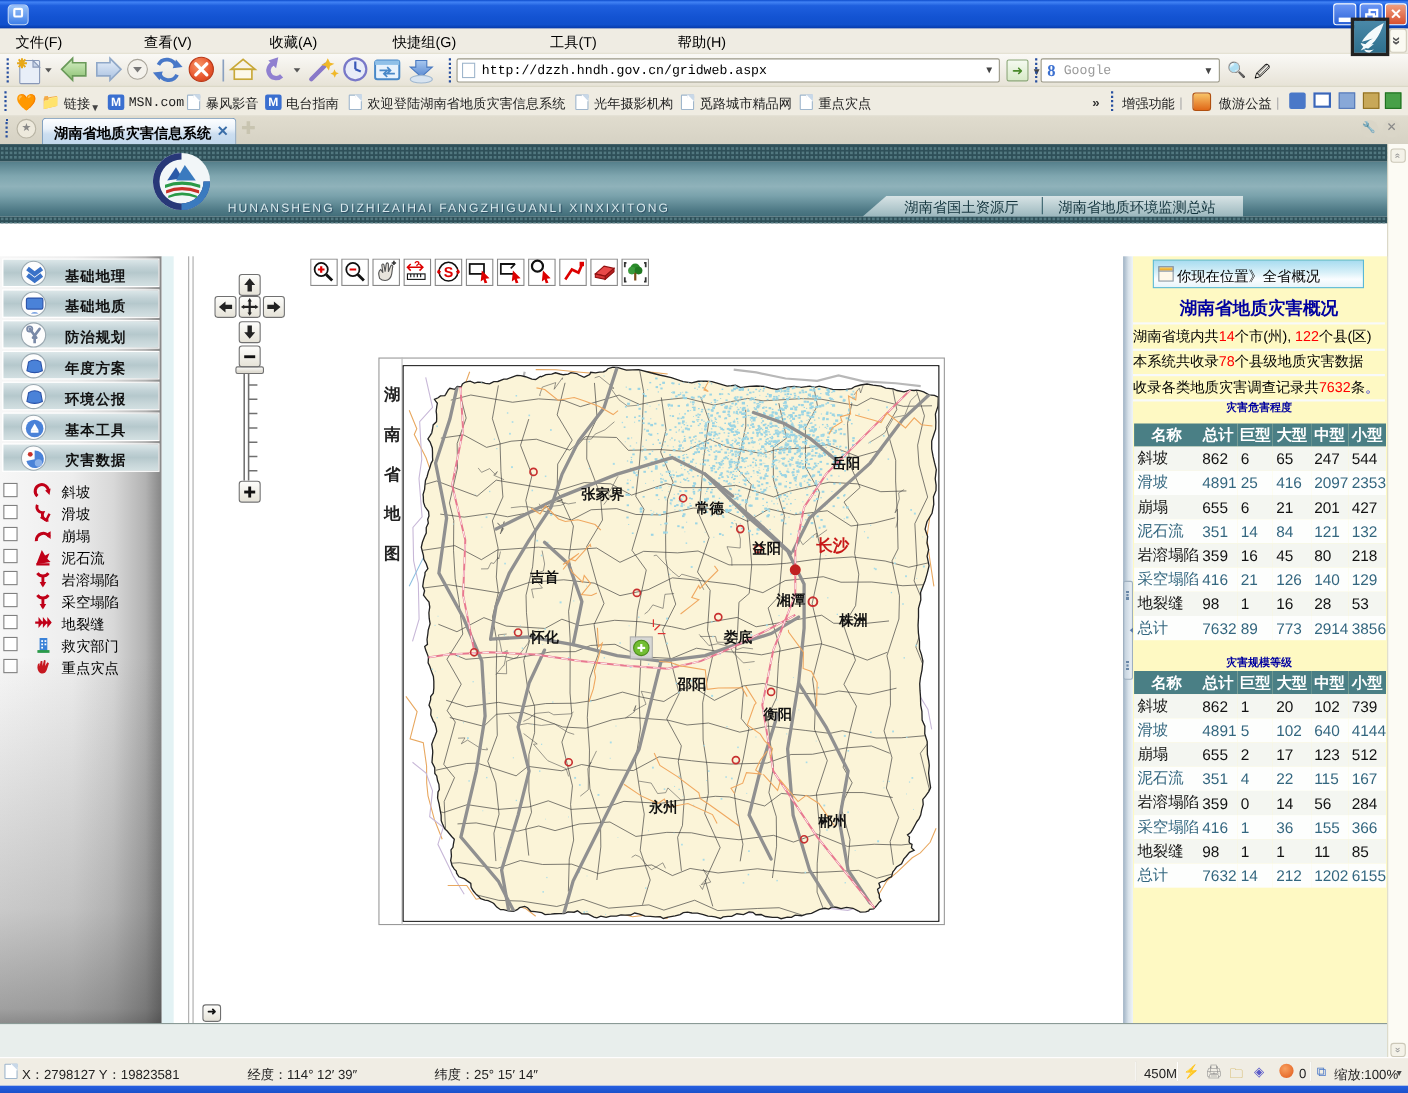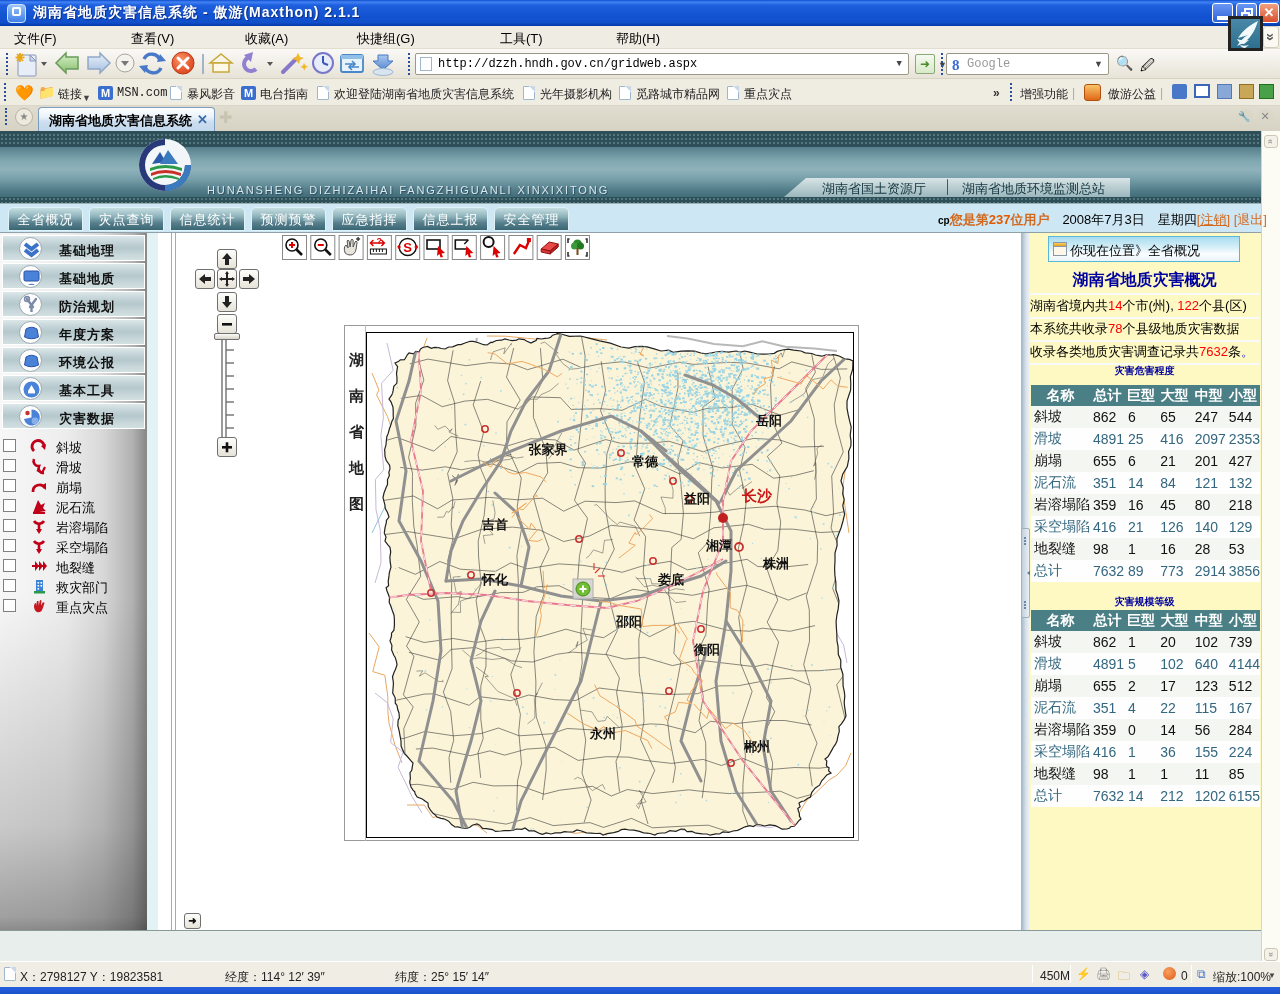--- a/index.html
+++ b/index.html
@@ -66,21 +66,20 @@
 
 #statusbar{left:0;top:961px;width:1280px;height:26px;background:#F0EDE4;border-top:1px solid #fff;font-size:12px;color:#222;}
 #winbot{left:0;top:987px;width:1280px;height:7px;background:linear-gradient(180deg,#2660E2,#1A50C8);}
 .sep{position:absolute;top:3px;width:1px;height:18px;background:#C8C4B4;border-right:1px solid #fff;}
 </style></head>
 <body>
 <div class="abs" id="titlebar">
  <div class="abs ticon">
       <span style="position:absolute;left:4px;top:2px;width:9px;height:9px;border:2px solid #fff;border-radius:2px;"></span>
     </div>
- <div class="abs ttext">湖南省地质灾害信息系统 - 傲游(Maxthon) 2.1.1</div>
  <div class="abs winbtn" style="left:1212px;background:linear-gradient(180deg,#6A96F4,#2E64D8);">
       <span style="position:absolute;left:4px;top:12px;width:11px;height:4px;background:#fff;"></span>
     </div>
  <div class="abs winbtn" style="left:1236px;background:linear-gradient(180deg,#6A96F4,#2E64D8);">
       <span style="position:absolute;left:7px;top:4px;width:9px;height:8px;border:2px solid #fff;"></span>
       <span style="position:absolute;left:4px;top:8px;width:9px;height:8px;border:2px solid #fff;background:linear-gradient(180deg,#6A96F4,#3E70E0);"></span>
     </div>
  <div class="abs winbtn" style="left:1259px;width:20px;background:linear-gradient(180deg,#F0A080,#D8502E);font-size:13px;font-weight:bold;">✕</div>
 </div>
 <div class="abs" style="left:1228px;top:16px;width:35px;height:35px;background:linear-gradient(180deg,#4A88A8,#2E708E);border:3px solid #222;z-index:50;">
@@ -253,30 +252,20 @@
   <path d="M22 26 L30 12 L40 26 Z" fill="#3A7ABF"></path>
   <path d="M12 30 Q27 24 44 30 L44 33 Q27 27 12 33 Z" fill="#2A9A48"></path>
   <path d="M13 35 Q27 29 43 35 L43 38 Q27 32 13 38 Z" fill="#C83028"></path>
   <path d="M15 40 Q27 34 41 40 L41 42 Q27 37 15 42 Z" fill="#2A9A48"></path>
  </svg></div>
  <div class="abs" style="left:207px;top:53px;font-size:11px;color:#D8E8EC;letter-spacing:1.9px;text-shadow:1px 1px 1px #2A4A60;">HUNANSHENG DIZHIZAIHAI FANGZHIGUANLI XINXIXITONG</div>
  <div class="abs" id="hdrlinks" style="left:784px;top:47px;width:346px;height:19px;background:linear-gradient(180deg,#D8E4E6,#9BB7BD);clip-path:polygon(22px 0,100% 0,100% 100%,0 100%);color:#12333C;font-size:13px;">
    <span style="position:absolute;left:38px;top:2px;">湖南省国土资源厅</span>
    <span style="position:absolute;left:160px;top:1px;color:#2A5560;">│</span>
    <span style="position:absolute;left:178px;top:2px;">湖南省地质环境监测总站</span>
- </div>
- <div class="abs" id="navrow">
-  <div class="ntab" style="left:8px;">全省概况</div>
-  <div class="ntab" style="left:89px;">灾点查询</div>
-  <div class="ntab" style="left:170px;">信息统计</div>
-  <div class="ntab" style="left:251px;">预测预警</div>
-  <div class="ntab" style="left:332px;">应急指挥</div>
-  <div class="ntab" style="left:413px;">信息上报</div>
-  <div class="ntab" style="left:494px;">安全管理</div>
-  <div class="abs" style="left:938px;top:7px;font-size:13px;color:#000;white-space:nowrap;"><b style="font-size:10px;">cp</b><b style="color:#D2691E;">您是第<span style="color:#E05A00;">237</span>位用户</b>　2008年7月3日　星期四<span style="color:#D2691E;text-decoration:underline;">[注销]</span> <span style="color:#D2691E;">[退出]</span></div>
  </div>
  <div class="abs" id="content">
   <div class="abs" id="sidebar">
    <div class="sbtn" style="top:2px;">
           <span class="cir"><svg width="23" height="23">
               <g fill="none" stroke="#3A72C8" stroke-width="4">
                 <path d="M5 6 L11.5 11 L18 6"></path>
                 <path d="M5 12 L11.5 17 L18 12"></path>
               </g>
             </svg></span>
@@ -2929,21 +2918,21 @@
               <td>14</td>
               <td>56</td>
               <td>284</td>
             </tr>
     <tr class="b">
               <td>采空塌陷</td>
               <td>416</td>
               <td>1</td>
               <td>36</td>
               <td>155</td>
-              <td>224</td>
+              <td>366</td>
             </tr>
     <tr class="a">
               <td>地裂缝</td>
               <td>98</td>
               <td>1</td>
               <td>1</td>
               <td>11</td>
               <td>85</td>
             </tr>
     <tr class="b">

